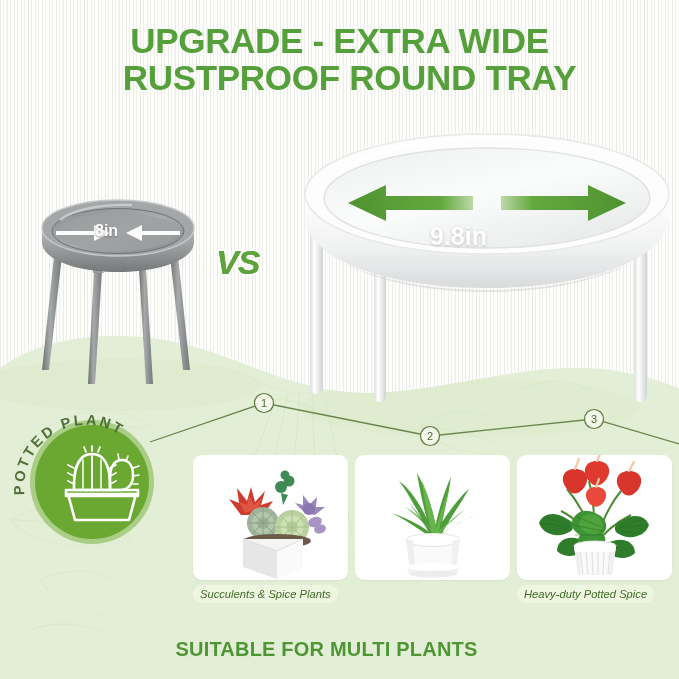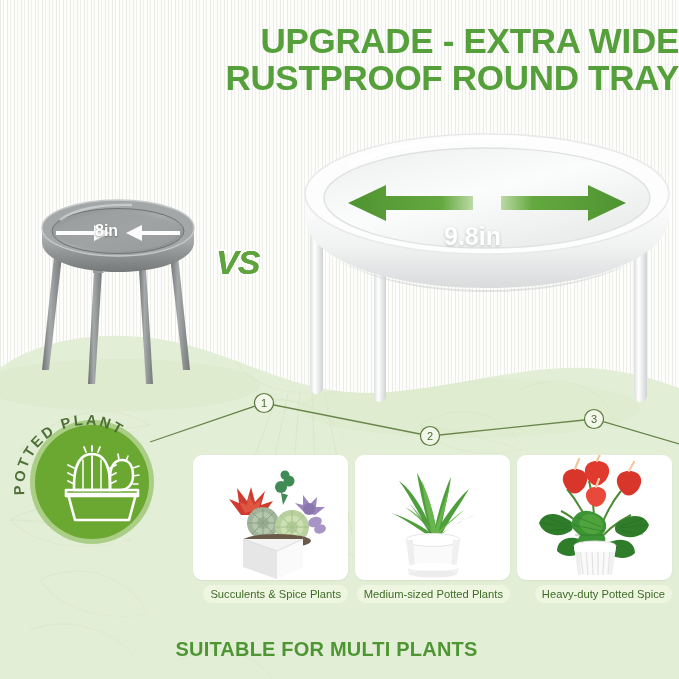--- a/index.html
+++ b/index.html
@@ -21,21 +21,21 @@
       rgba(214,214,206,.35) 3px,
       rgba(214,214,206,.35) 4px,
       rgba(255,255,255,0) 4px,
       rgba(255,255,255,0) 7px);
     pointer-events:none;
   }
 
   
   .title{
     position:absolute;left:0;right:0;top:22px;
-    text-align:right;
+    text-align:center;
     color:#55a03a;
     font-weight:bold;
     font-size:35px;
     line-height:1.07;
     letter-spacing:-.3px;
     z-index:6;
   }
   .title .l2{display:block;padding-left:20px;}
 
   
@@ -62,37 +62,37 @@
   
   .bigtable{position:absolute;left:296px;top:132px;width:383px;height:270px;z-index:4;}
 
   
   .dim8{
     position:absolute;left:95px;top:222px;z-index:6;
     color:#ffffff;font-weight:bold;font-size:16px;
     text-shadow:0 1px 2px rgba(70,70,70,.55);
   }
   .dim98{
-    position:absolute;left:444px;top:222px;z-index:6;
+    position:absolute;left:430px;top:222px;z-index:6;
     color:#ffffff;font-weight:bold;font-size:25px;
     text-shadow:0 1px 3px rgba(140,140,140,.5);
   }
 
   
   .badge{position:absolute;left:6px;top:398px;width:165px;height:165px;z-index:6;}
 
   
   .connector{position:absolute;left:0;top:380px;width:679px;height:90px;z-index:5;}
 
   
   .cards{position:absolute;left:193px;top:455px;width:478px;height:160px;z-index:6;
          display:flex;gap:7px;}
   .card{
     width:155px;height:160px;
-    display:flex;flex-direction:column;align-items:flex-end;
+    display:flex;flex-direction:column;align-items:flex-start;font-style:italic;
   }
   .card-img{
     width:155px;height:125px;background:#ffffff;border-radius:9px;
     display:flex;align-items:flex-end;justify-content:center;
     box-shadow:0 1px 2px rgba(0,0,0,.05);
     overflow:hidden;
   }
   .card-label{
     margin-top:5px;
     background:#eef6e2;border-radius:11px;
@@ -412,21 +412,20 @@
             <ellipse cx="78" cy="85" rx="27" ry="6.5" fill="none" stroke="#e6e6e6" stroke-width="1"></ellipse>
             <path d="M51,85 L58,85 L60,114 L55,114 Z" fill="#eeeeee"></path>
             <path d="M98,85 L105,85 L101,114 L96,114 Z" fill="#f0f0f0"></path>
 
             <path d="M52,112 L104,112 L102,119 L54,119 Z" fill="#f2f2f2"></path>
             <ellipse cx="78" cy="112" rx="26" ry="4" fill="#ffffff"></ellipse>
             <ellipse cx="78" cy="119" rx="24" ry="3.5" fill="#ededed"></ellipse>
           </g>
         </svg>
       </div>
-      <div class="card-label">Medium-sized Potted Plants</div>
     </div>
 
     <div class="card">
       <div class="card-img">
         <svg viewBox="0 0 155 125" width="155" height="125">
 
           <g stroke="#4d8a33" stroke-width="2" fill="none">
             <path d="M78,90 C74,70 62,48 50,34"></path>
             <path d="M78,90 C78,66 76,42 72,26"></path>
             <path d="M78,90 C84,68 94,48 104,36"></path>

